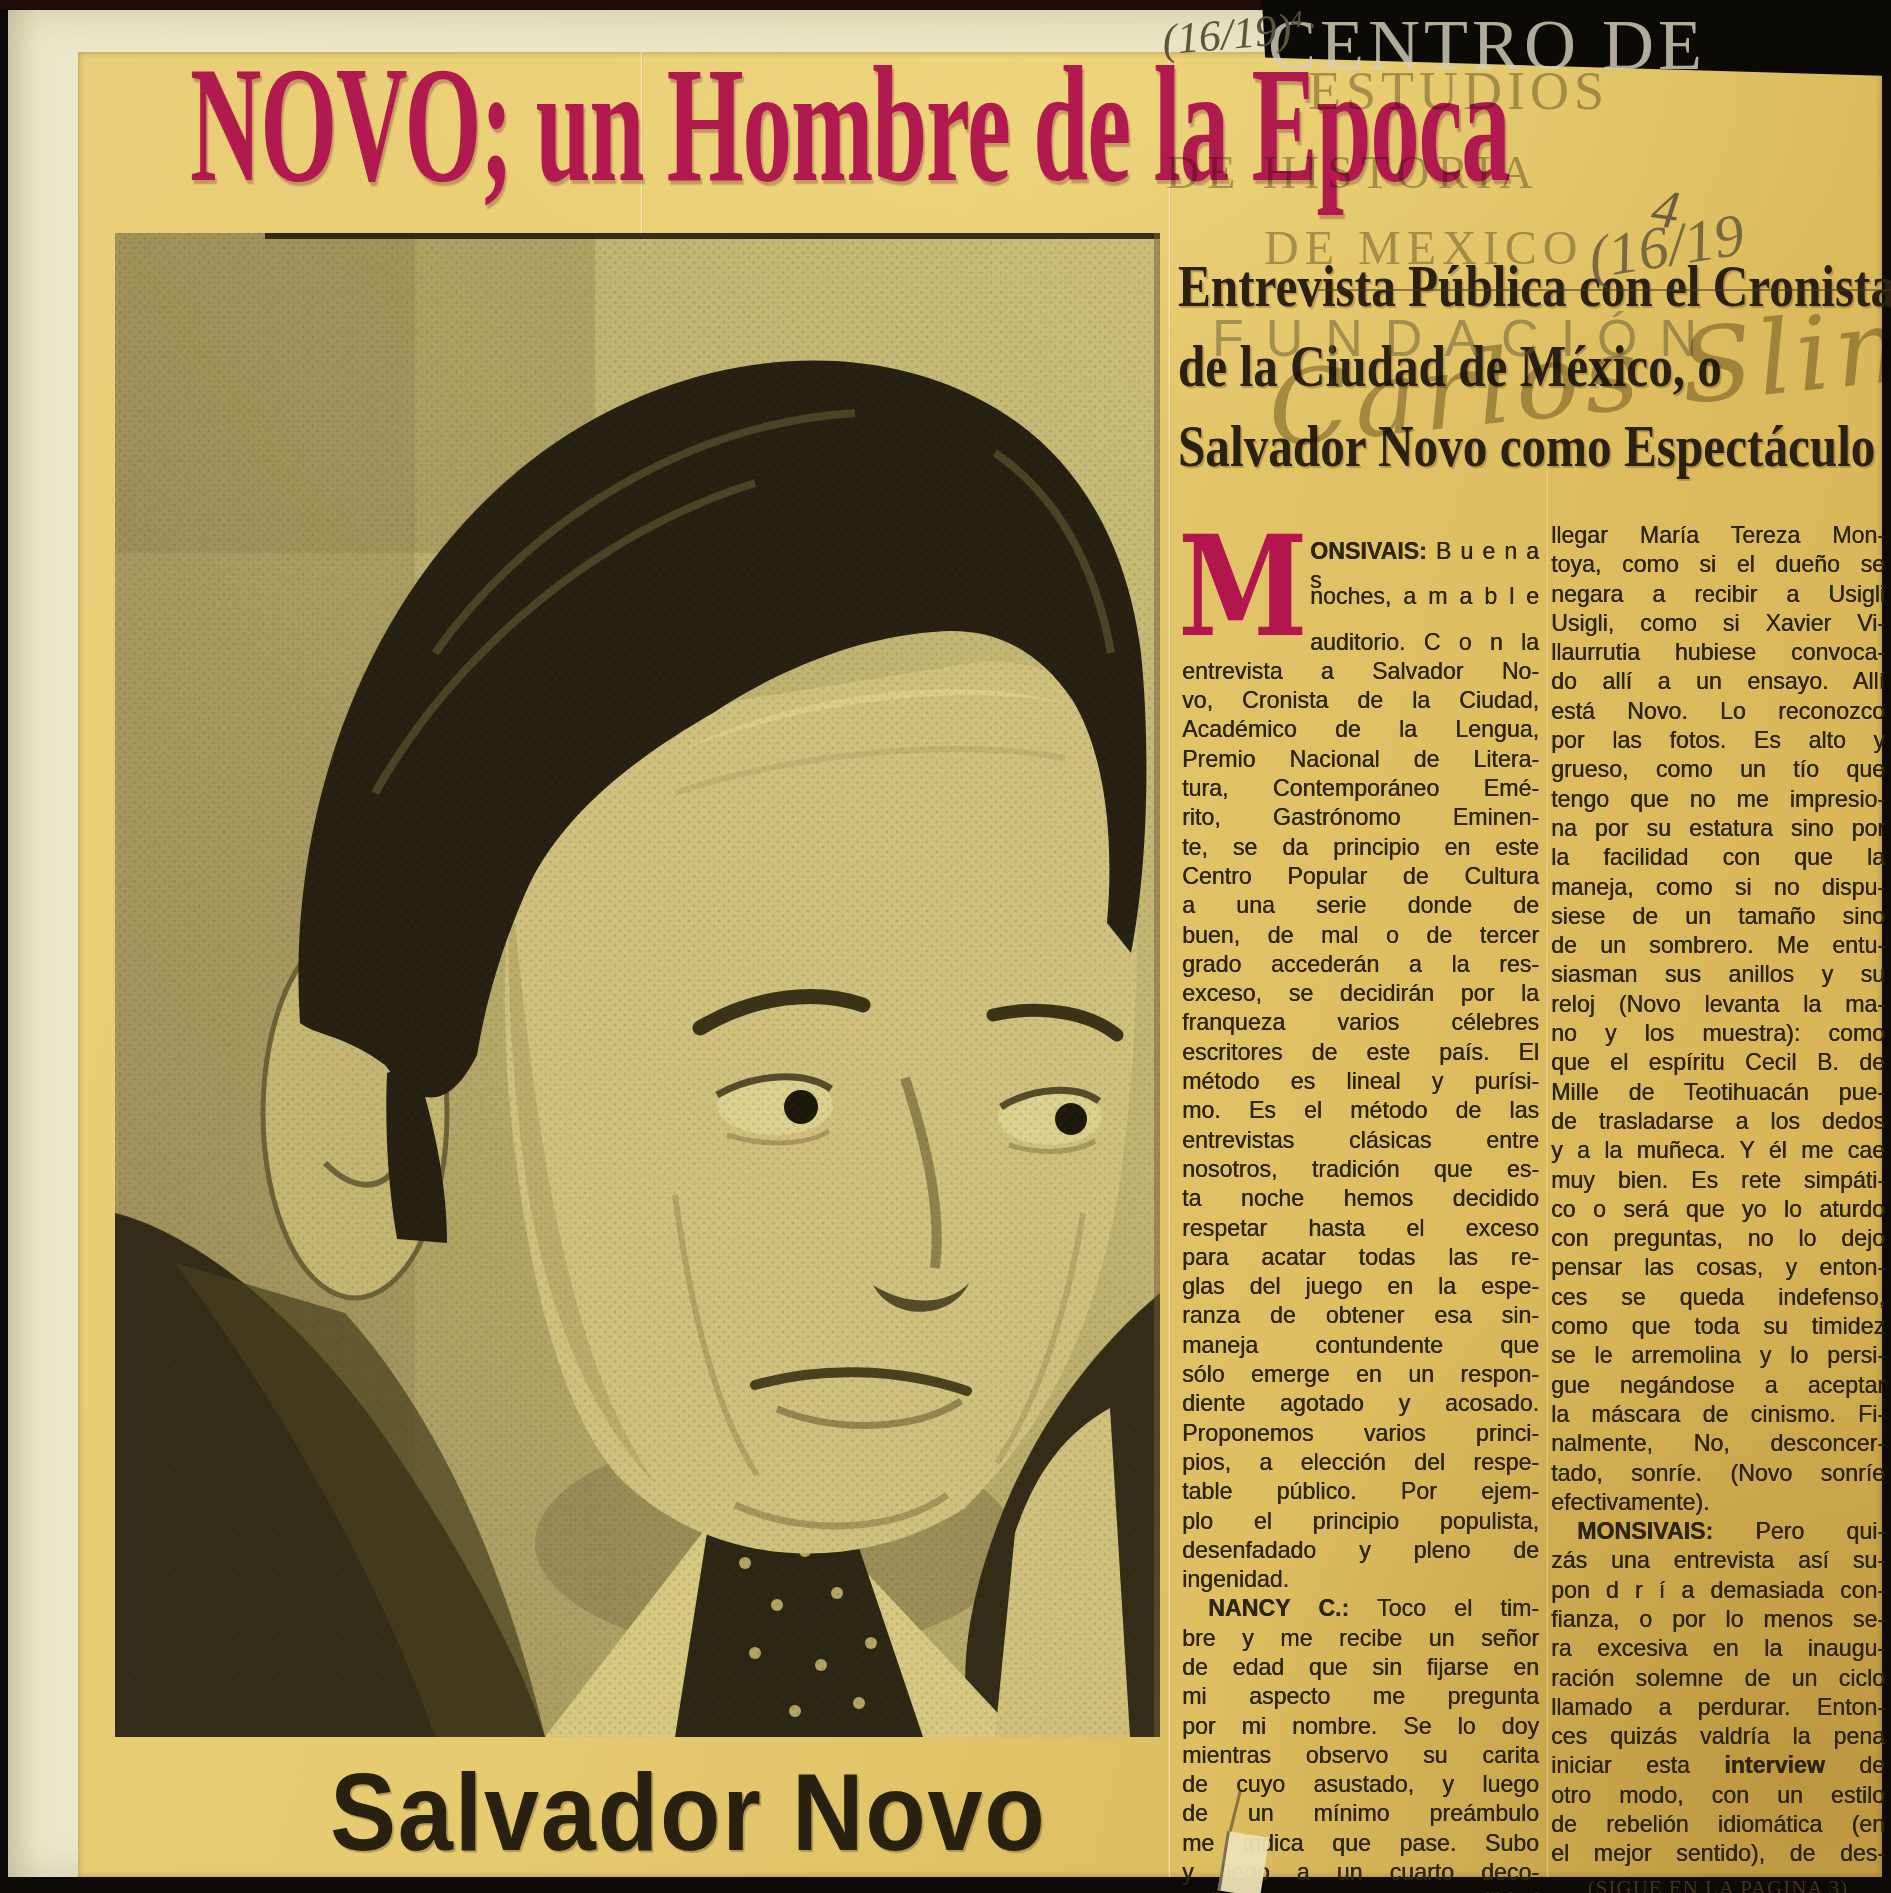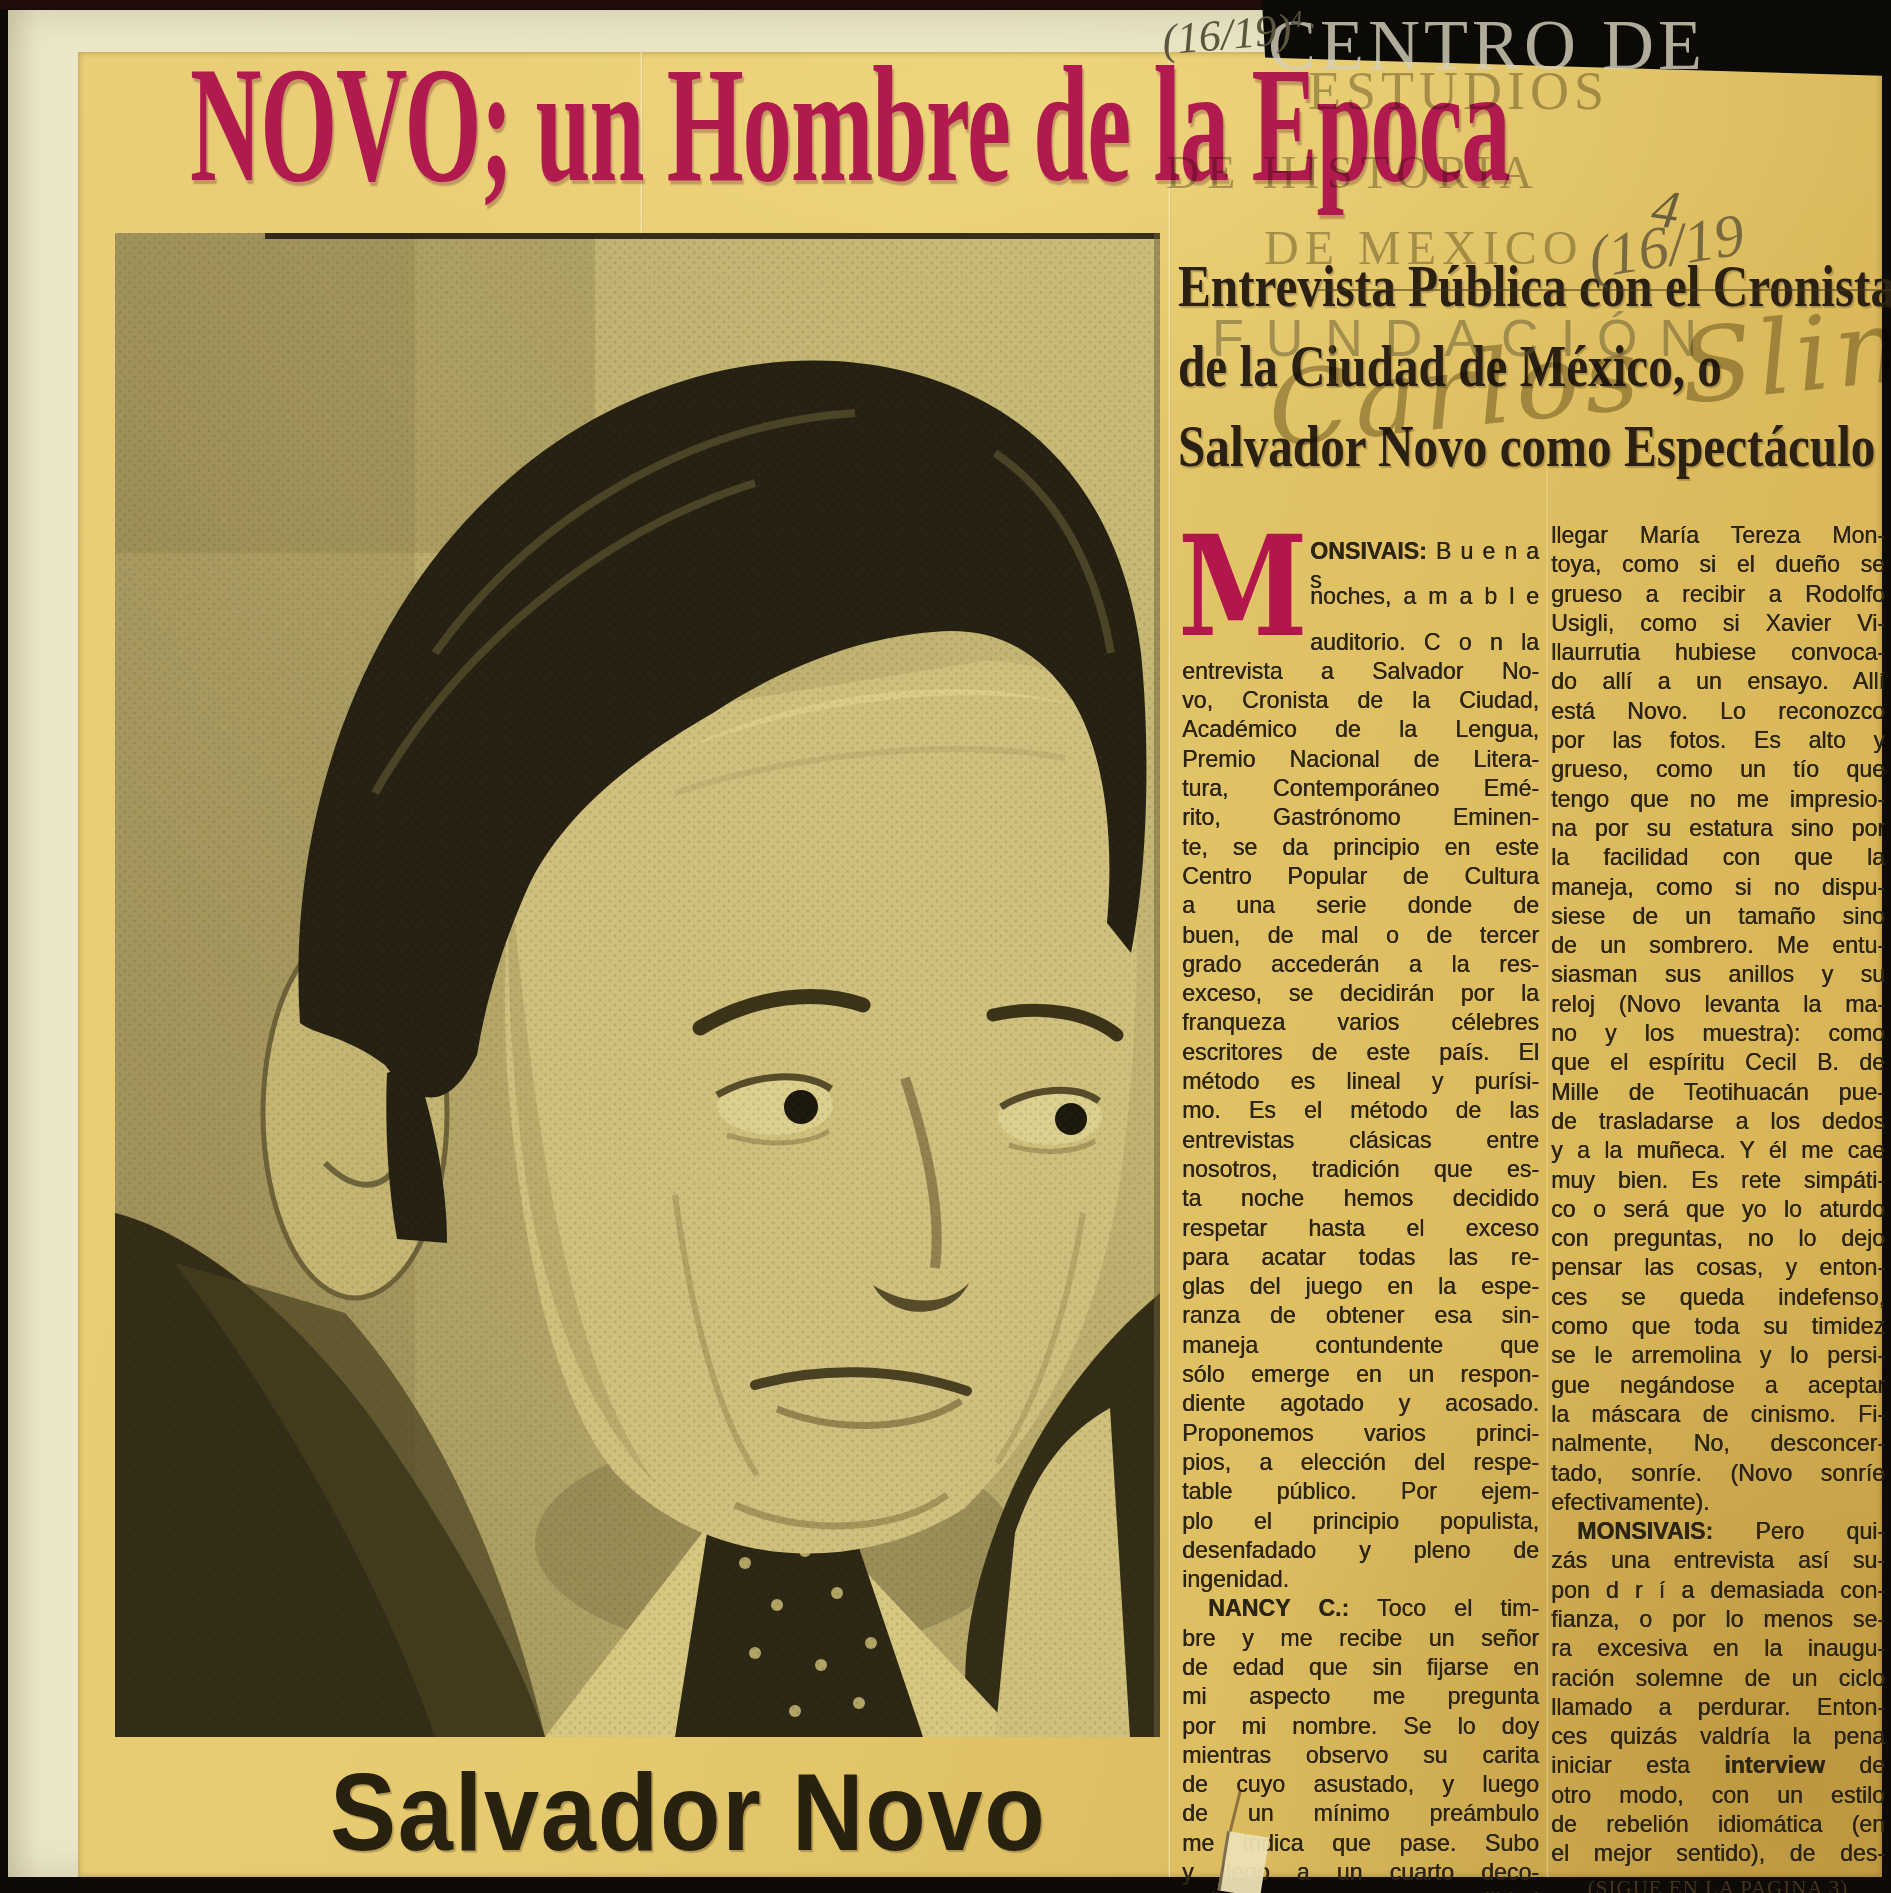--- a/index.html
+++ b/index.html
@@ -248,21 +248,21 @@
     <div class="bl"><span>de cuyo asustado, y luego</span></div>
     <div class="bl"><span>de un mínimo preámbulo</span></div>
     <div class="bl"><span>me indica que pase. Subo</span></div>
     <div class="bl"><span>y llego a un cuarto deco-</span></div>
     <div class="bl"><span>rado con una teatrilidad</span></div>
     <div class="bl"><span>evidente, como si fuera a</span></div>
   </div>
 <div class="col" id="col2">
     <div class="bl"><span>llegar María Tereza Mon-</span></div>
     <div class="bl"><span>toya, como si el dueño se</span></div>
-    <div class="bl"><span>grueso a recibir a Rodolfo</span></div>
+    <div class="bl"><span>negara a recibir a Usigli</span></div>
     <div class="bl"><span>Usigli, como si Xavier Vi-</span></div>
     <div class="bl"><span>llaurrutia hubiese convoca-</span></div>
     <div class="bl"><span>do allí a un ensayo. Allí</span></div>
     <div class="bl"><span>está Novo. Lo reconozco</span></div>
     <div class="bl"><span>por las fotos. Es alto y</span></div>
     <div class="bl"><span>grueso, como un tío que</span></div>
     <div class="bl"><span>tengo que no me impresio-</span></div>
     <div class="bl"><span>na por su estatura sino por</span></div>
     <div class="bl"><span>la facilidad con que la</span></div>
     <div class="bl"><span>maneja, como si no dispu-</span></div>

